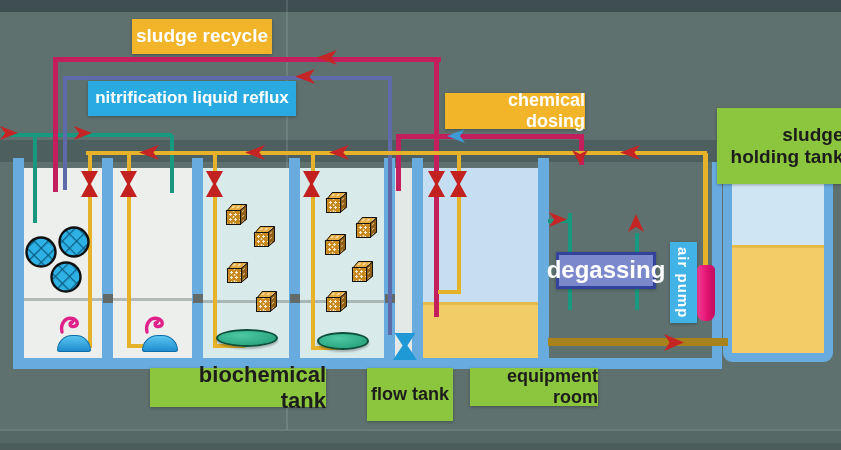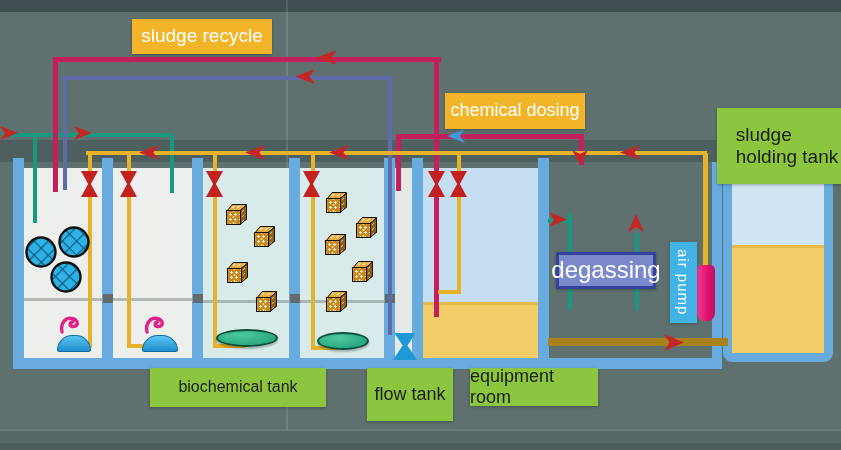--- a/index.html
+++ b/index.html
@@ -58,22 +58,22 @@
   .cube{position:absolute;width:21px;height:21px;}
   .cube span{position:absolute;box-sizing:border-box;border:1.5px solid #121212;}
   .cf{left:0;top:6px;width:15px;height:15px;background:#c9881e;
       background-image:radial-gradient(circle,#f6ecd2 1px,transparent 1.4px),radial-gradient(circle,#efdfb4 .9px,transparent 1.2px);
       background-size:5px 5px,7px 6px;background-position:1px 1px,3px 3px;}
   .ct{left:0;top:0;width:15px;height:7.5px;background:#e6ab3f;transform:skewX(-40deg);transform-origin:0 100%;
       background-image:radial-gradient(circle,#f8eed6 .9px,transparent 1.2px);background-size:5px 4px;}
   .cr{left:13.5px;top:6px;width:7px;height:15px;background:#8f5d14;transform:skewY(-40deg);transform-origin:0 0;
       background-image:radial-gradient(circle,#e8cf9a .8px,transparent 1.1px);background-size:4px 5px;}
   
-  .lbl{position:absolute;display:flex;align-items:center;justify-content:center;text-align:left;
-       white-space:pre-line;line-height:1.18;box-sizing:border-box;box-shadow:0 1px 3px rgba(0,0,0,.28);}
+  .lbl{position:absolute;display:flex;align-items:center;justify-content:center;text-align:right;
+       white-space:pre-line;line-height:1.18;box-sizing:border-box;box-shadow:0 1px 3px rgba(0,0,0,.28);font-weight:bold;}
   .lbl.yellow{background:#f2b52a;color:#fff;}
   .lbl.blue{background:#29abe2;color:#fff;}
   .lbl.green{background:#8cc63e;color:#1c1c1c;}
   .lbl.tealbg{background:#2cb5a0;color:#fff;}
   .lbl.slate{background:#7b89cc;color:#fff;border:3px solid #33429b;}
   .lbl.ltblue{background:#41b3e6;color:#fff;writing-mode:vertical-rl;letter-spacing:1px;}
   svg{position:absolute;overflow:visible;}
 </style>
 </head>
 <body>
@@ -253,22 +253,23 @@
   <div class="ar left" style="left:245px;top:145px;width:20px;height:15px;"></div>
   <div class="ar left" style="left:329px;top:145px;width:20px;height:15px;"></div>
   <div class="ar left" style="left:620px;top:145px;width:20px;height:15px;"></div>
   <div class="ar left blue" style="left:447px;top:129px;width:18px;height:14px;"></div>
   <div class="ar down" style="left:572px;top:150px;width:16px;height:14px;"></div>
   <div class="ar right" style="left:549px;top:212px;width:18px;height:15px;"></div>
   <div class="ar up" style="left:628px;top:214px;width:16px;height:18px;"></div>
   <div class="ar right" style="left:664px;top:334px;width:20px;height:17px;"></div>
 
   <div class="lbl yellow" style="left:132px;top:19px;width:140px;height:35px;font-size:19px;">sludge recycle</div>
+  <div class="lbl blue" style="left:88px;top:81px;width:208px;height:35px;font-size:17px;">nitrification liquid reflux</div>
   <div class="lbl yellow" style="left:445px;top:93px;width:140px;height:36px;font-size:18px;">chemical dosing</div>
   <div class="lbl green" style="left:717px;top:77px;width:140px;height:76px;font-size:19px;margin-top:31px;">sludge
 holding tank</div>
   <div class="lbl slate" style="left:556px;top:252px;width:100px;height:37px;font-size:24px;">degassing</div>
   <div class="lbl ltblue" style="left:670px;top:242px;width:27px;height:81px;font-size:15px;">air pump</div>
-  <div class="lbl green" style="left:150px;top:368px;width:176px;height:39px;font-size:16px;">biochemical tank</div>
+  <div class="lbl green" style="left:150px;top:368px;width:176px;height:39px;font-size:22px;">biochemical tank</div>
   <div class="lbl green" style="left:367px;top:368px;width:86px;height:53px;font-size:18px;">flow tank</div>
   <div class="lbl green" style="left:470px;top:368px;width:128px;height:38px;font-size:18px;">equipment room</div>
 
 </div>
 
 </body></html>

